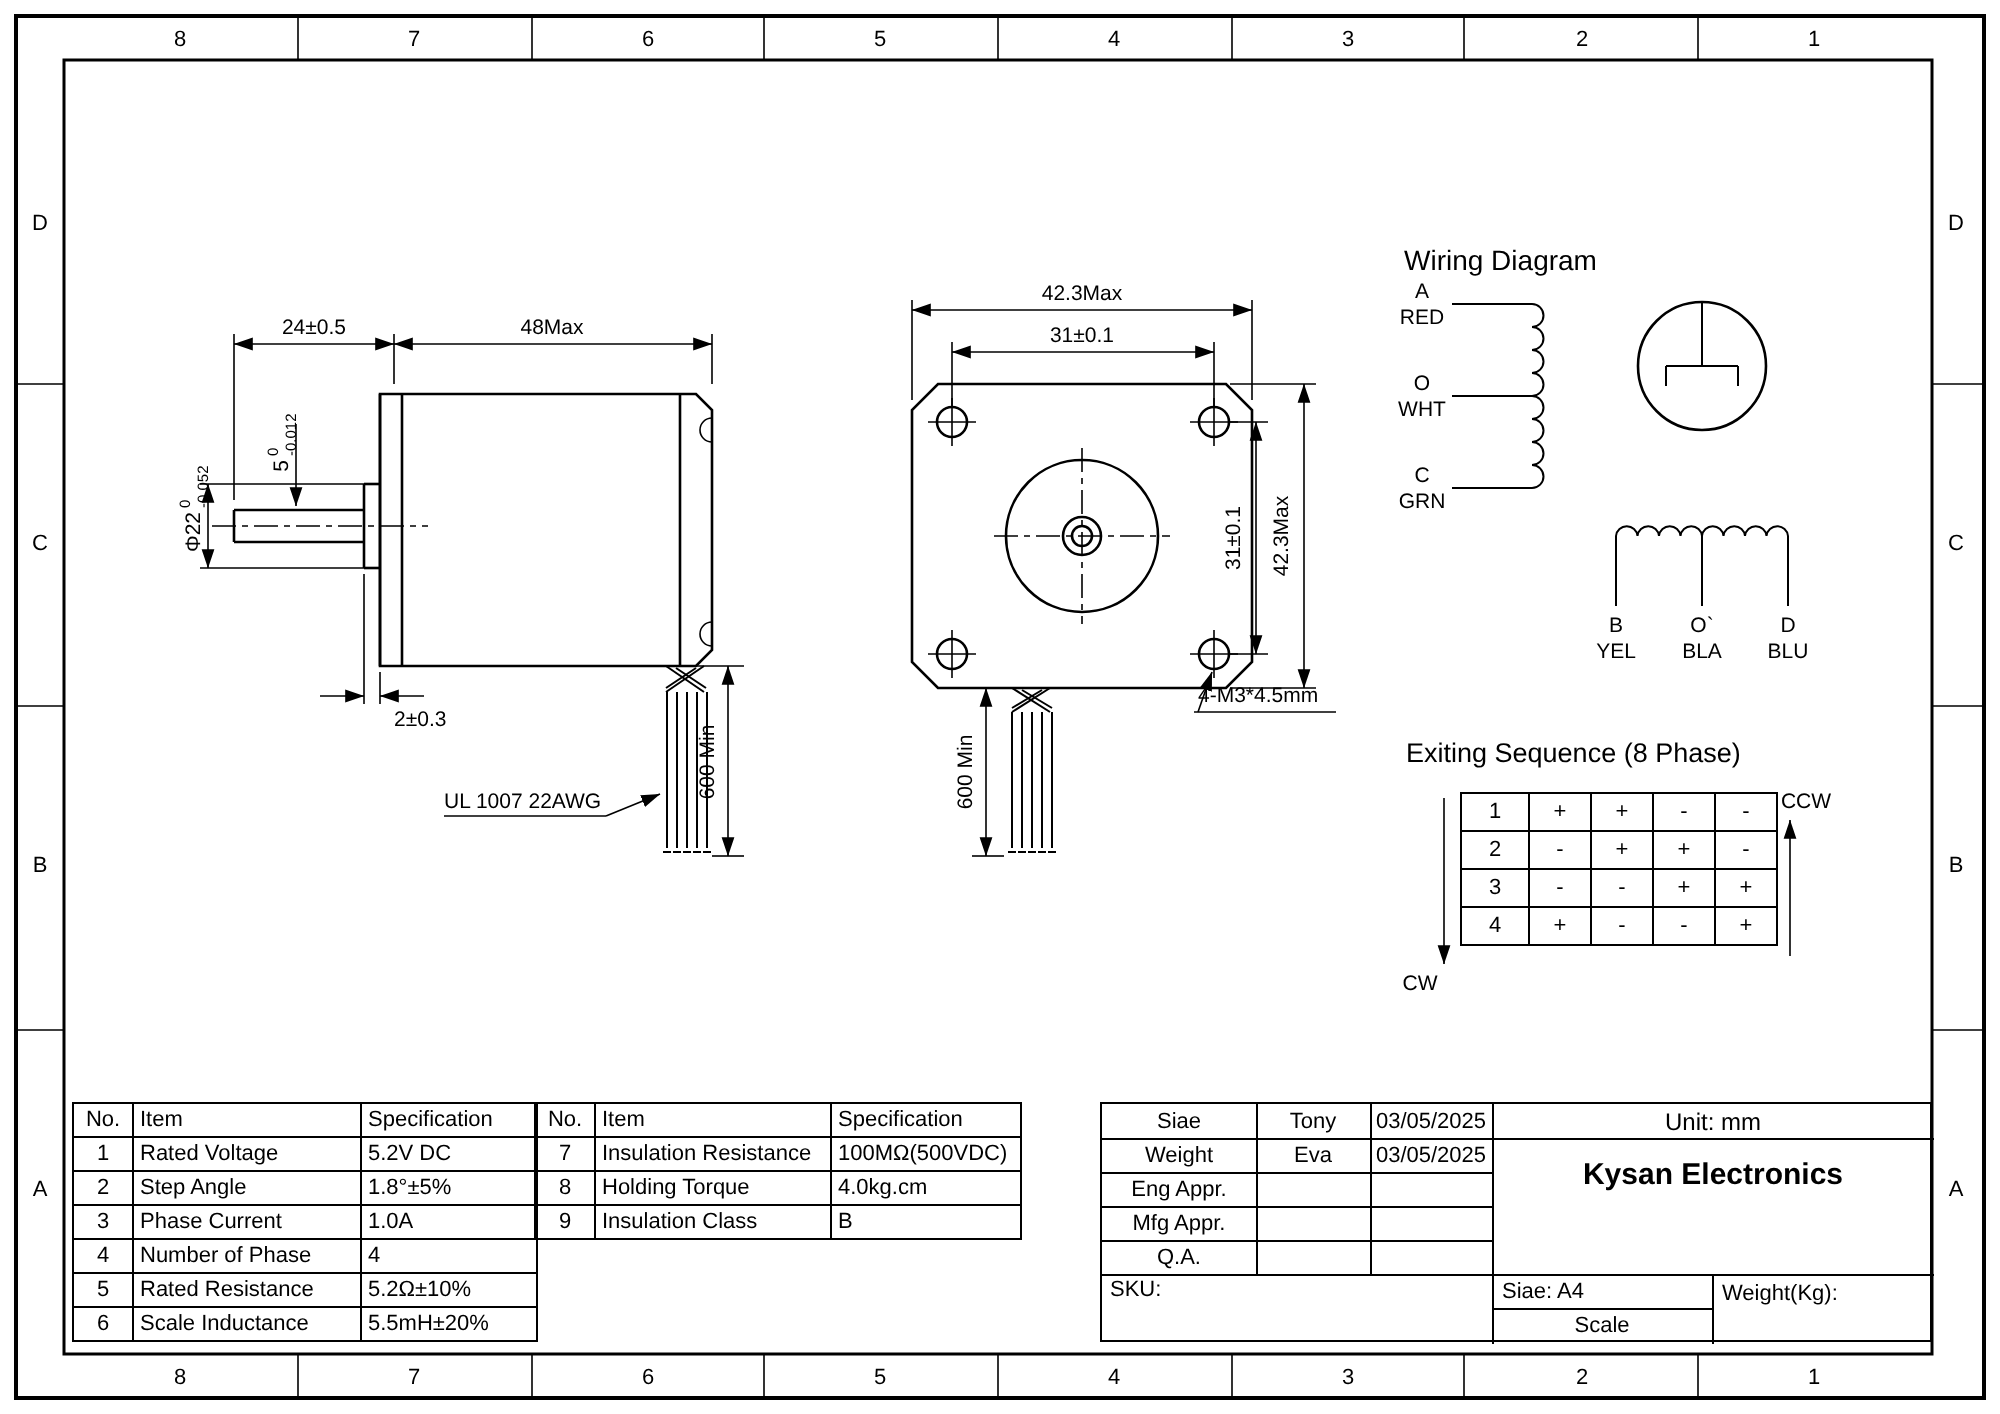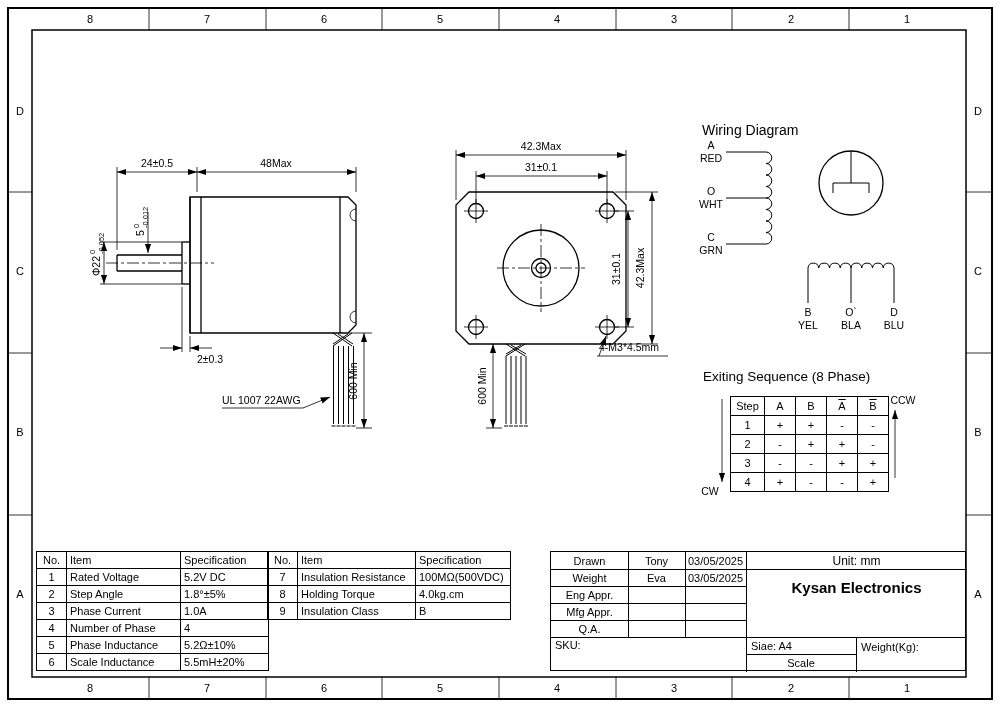--- a/index.html
+++ b/index.html
@@ -314,27 +314,20 @@
 
 <table class="seq-table">
   <colgroup>
         <col style="width:34px">
         <col style="width:31px">
         <col style="width:31px">
         <col style="width:31px">
         <col style="width:31px">
       </colgroup>
   <tbody>
-        <tr>
-    <th>Step</th>
-    <th>A</th>
-    <th>B</th>
-    <th><span class="ovl">A</span></th>
-    <th><span class="ovl">B</span></th>
-  </tr>
   <tr>
     <td>1</td>
           <td>+</td>
           <td>+</td>
           <td>-</td>
           <td>-</td>
   </tr>
   <tr>
     <td>2</td>
           <td>-</td>
@@ -386,21 +379,21 @@
           <td>Phase Current</td>
           <td>1.0A</td>
         </tr>
   <tr>
           <td class="cnum">4</td>
           <td>Number of Phase</td>
           <td>4</td>
         </tr>
   <tr>
           <td class="cnum">5</td>
-          <td>Phase Inductance</td>
+          <td>Rated Resistance</td>
           <td>5.2Ω±10%</td>
         </tr>
   <tr>
           <td class="cnum">6</td>
           <td>Scale Inductance</td>
           <td>5.5mH±20%</td>
         </tr>
 </tbody>
     </table>
 
@@ -440,21 +433,21 @@
   <div class="ln" style="left:77px;top:0;width:1px;height:85px"></div>
   <div class="ln" style="left:134px;top:0;width:1px;height:85px"></div>
   <div class="ln" style="left:0;top:17px;width:416px;height:1px"></div>
   <div class="ln" style="left:0;top:34px;width:195px;height:1px"></div>
   <div class="ln" style="left:0;top:51px;width:195px;height:1px"></div>
   <div class="ln" style="left:0;top:68px;width:195px;height:1px"></div>
   <div class="ln" style="left:0;top:85px;width:416px;height:1px"></div>
   <div class="ln" style="left:305px;top:85px;width:1px;height:35px"></div>
   <div class="ln" style="left:195px;top:102px;width:110px;height:1px"></div>
 
-  <div class="cell" style="left:0;top:0;width:77px;height:17px">Drawn</div>
+  <div class="cell" style="left:0;top:0;width:77px;height:17px">Siae</div>
   <div class="cell" style="left:77px;top:0;width:57px;height:17px">Tony</div>
   <div class="cell" style="left:134px;top:0;width:61px;height:17px">03/05/2025</div>
   <div class="cell" style="left:0;top:17px;width:77px;height:17px">Weight</div>
   <div class="cell" style="left:77px;top:17px;width:57px;height:17px">Eva</div>
   <div class="cell" style="left:134px;top:17px;width:61px;height:17px">03/05/2025</div>
   <div class="cell" style="left:0;top:34px;width:77px;height:17px">Eng Appr.</div>
   <div class="cell" style="left:77px;top:34px;width:57px;height:17px"></div>
   <div class="cell" style="left:134px;top:34px;width:61px;height:17px"></div>
   <div class="cell" style="left:0;top:51px;width:77px;height:17px">Mfg Appr.</div>
   <div class="cell" style="left:77px;top:51px;width:57px;height:17px"></div>

